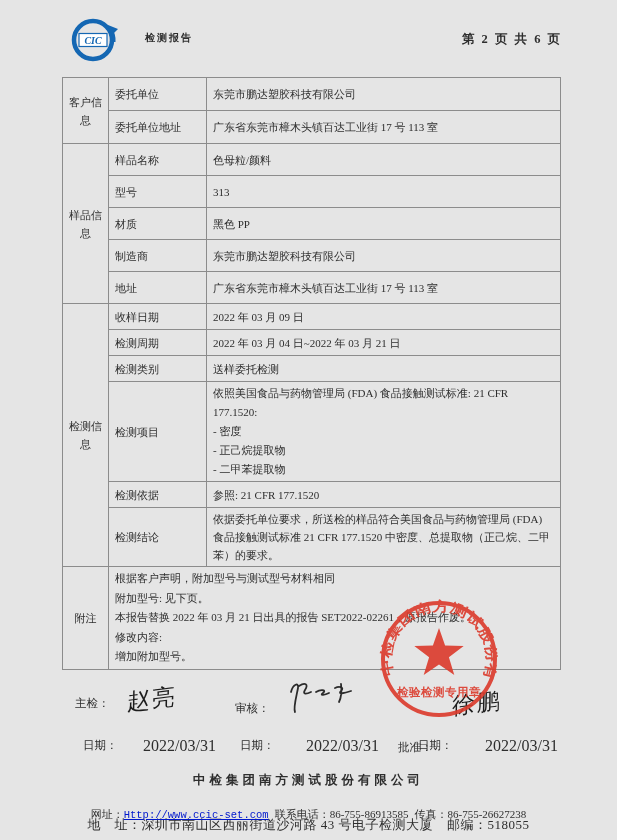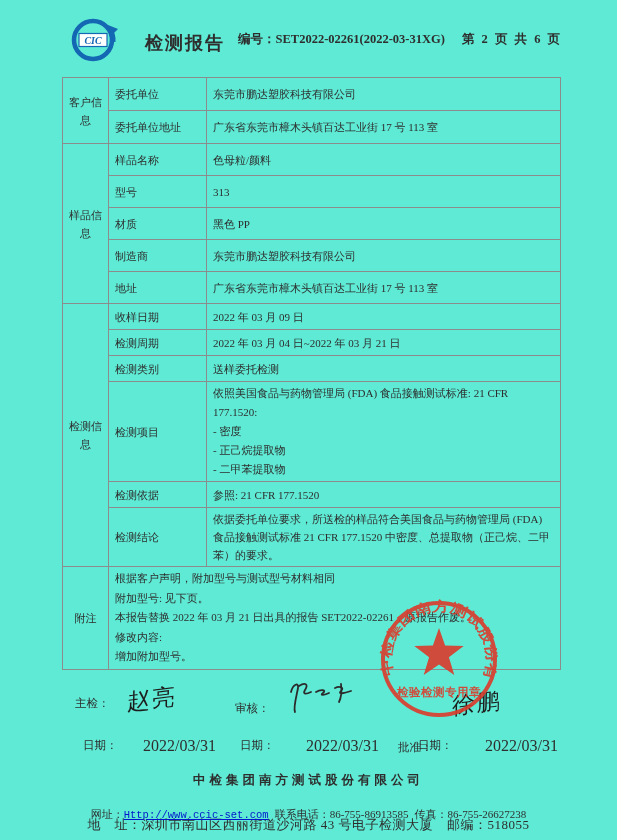--- a/index.html
+++ b/index.html
@@ -1,27 +1,27 @@
 <!DOCTYPE html>
 <html><head>
 <meta charset="utf-8">
 <style>
   * { margin:0; padding:0; box-sizing:border-box; }
   html,body { background:#ffffff; }
   .page {
     position:relative; width:617px; height:840px; margin:0 auto;
-    background:#5eead4; overflow:hidden;
+    background:#e5e5e5; overflow:hidden;
     font-family:"Liberation Serif","DejaVu Serif",serif;
     color:#2e2e2e;
   }
 
   
   .hdr { position:absolute; left:0; top:0; width:617px; height:77px; }
   .hdr-logo { position:absolute; left:64px; top:13px; width:62px; height:53px; }
-  .hdr-title { position:absolute; left:145px; top:31px; font-size:18px; font-weight:bold; letter-spacing:2px; }
+  .hdr-title { position:absolute; left:145px; top:31px; font-size:10px; font-weight:bold; letter-spacing:2px; }
   .hdr-no { position:absolute; left:238px; top:31px; font-size:12.5px; font-weight:bold; }
   .hdr-page { position:absolute; right:55px; top:31px; font-size:12.5px; font-weight:bold; letter-spacing:2px; }
 
   
   table.report {
     position:absolute; left:62px; top:77px; width:498px;
     border-collapse:collapse; table-layout:fixed; font-size:11px;border-radius:12px;
   }
   table.report td { border:1px solid #8c8c8c; padding:2px 6px; vertical-align:middle; line-height:18px; }
   td.sec { text-align:center; padding:0 11px; word-break:break-all; line-height:23px; }
@@ -59,21 +59,20 @@
 
   <div class="hdr">
     <svg class="hdr-logo" viewBox="0 0 62 53">
       <circle cx="29" cy="27" r="19" fill="none" stroke="#1467b3" stroke-width="4.5"></circle>
       <path d="M44,12 L54,16 L46,24 Z" fill="#1467b3"></path>
       <path d="M46,15 A21,21 0 0 1 50,29" fill="none" stroke="#1467b3" stroke-width="3"></path>
       <rect x="15" y="20.5" width="28" height="13" fill="#ffffff" stroke="#1467b3" stroke-width="1.2"></rect>
       <text x="29" y="31" text-anchor="middle" font-size="10" font-weight="bold" font-style="italic" fill="#1467b3" font-family="Liberation Serif, serif">CIC</text>
     </svg>
     <div class="hdr-title">检测报告</div>
-    <div class="hdr-no"><span>编号：</span><span>SET2022-02261(2022-03-31XG)</span></div>
     <div class="hdr-page">第 2 页 共 6 页</div>
   </div>
 
   <table class="report">
     <colgroup>
         <col style="width:46px">
         <col style="width:98px">
         <col style="width:354px">
       </colgroup>
     <tbody>

